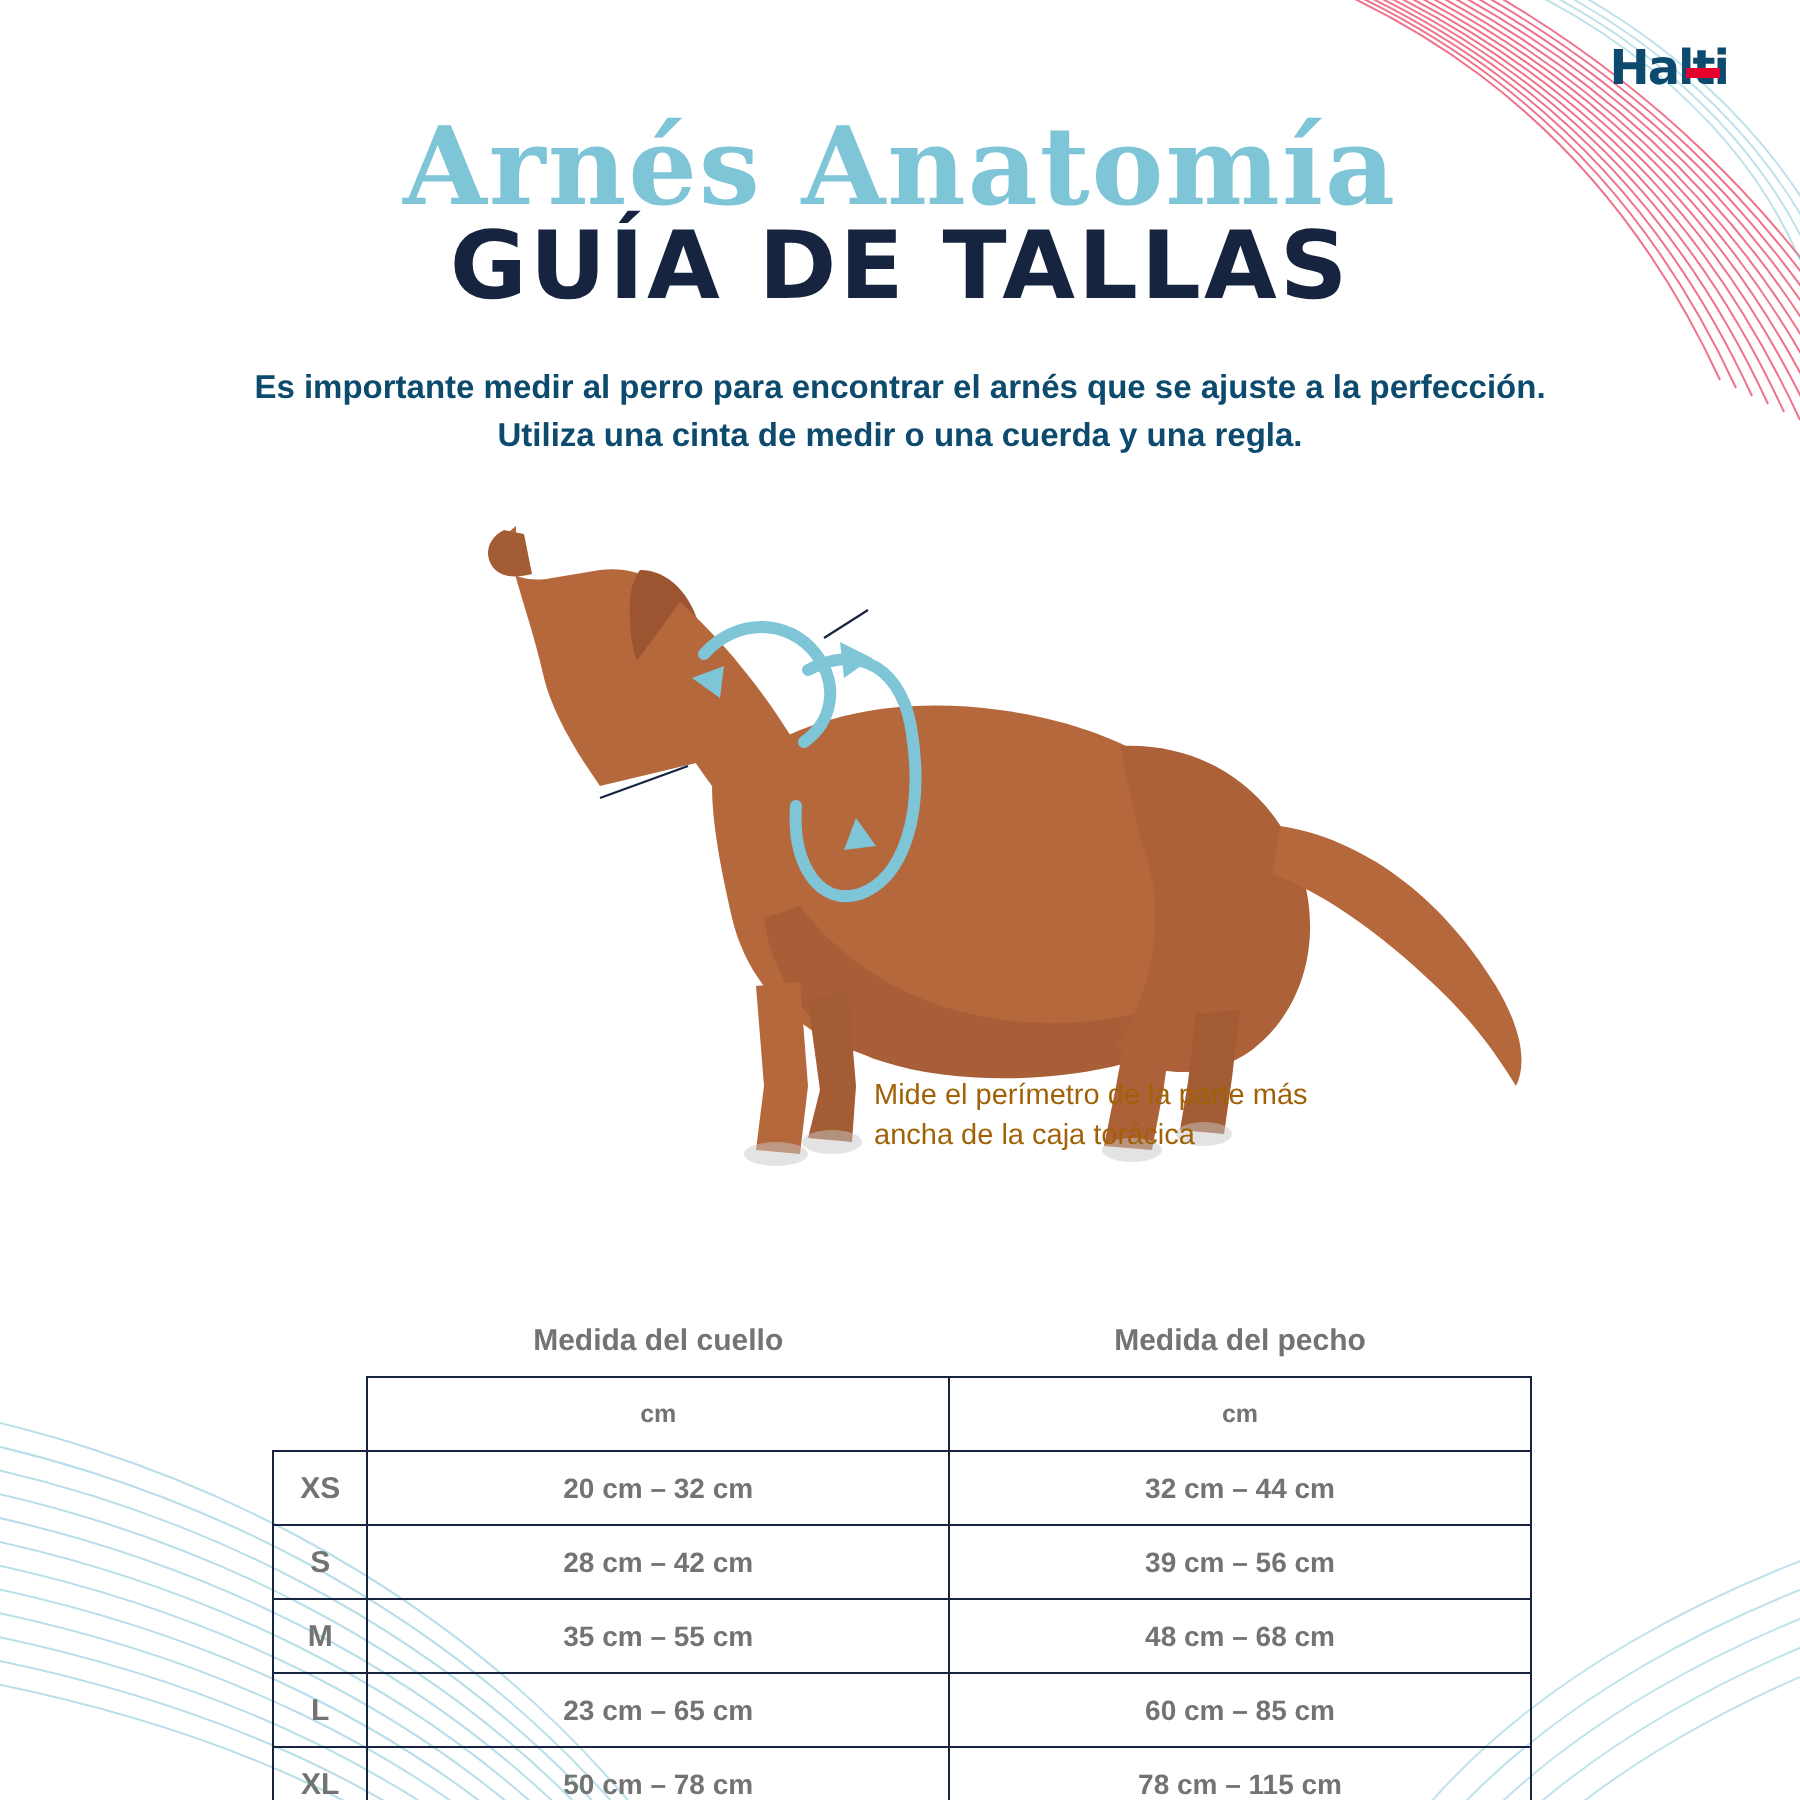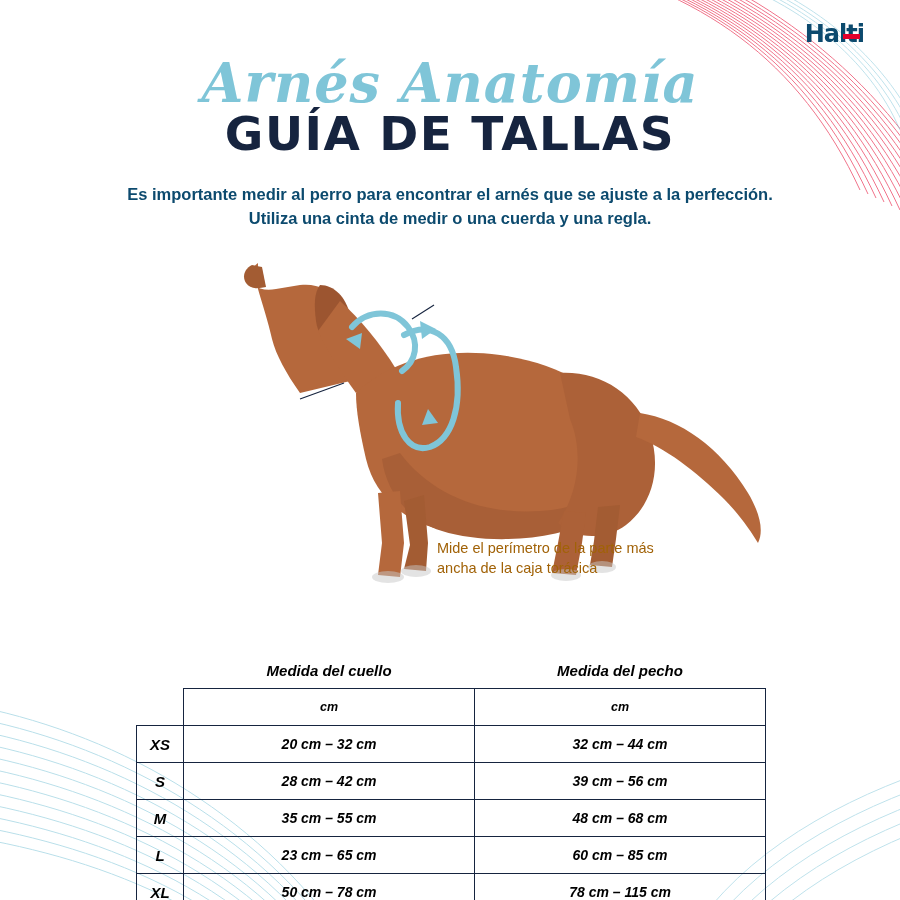--- a/index.html
+++ b/index.html
@@ -55,21 +55,20 @@
   .content {
     position: relative;
     z-index: 3;
     width: 900px;
     height: 900px;
   }
   .title-script {
     text-align: center;
     margin-top: 56px;
     font-family: "DejaVu Serif", serif;
-    font-style: italic;
     font-weight: bold;
     font-size: 54px;
     color: #7fc5d8;
     letter-spacing: 1px;
     line-height: 1;
   }
   .title-main {
     text-align: center;
     margin-top: 0;
     font-family: "DejaVu Sans", sans-serif;
@@ -128,22 +127,21 @@
     width: 630px;
     font-size: 14px;
   }
   table.size-table td, table.size-table th {
     border: 1px solid #16243f;
     padding: 0;
     text-align: center;
     vertical-align: middle;
     height: 36px;
     font-weight: bold;
-    color: #000000;
-    font-style: italic;
+    color: #737373;
   }
   .cell-blank {
     border: none !important;
   }
   .hdr-group {
     font-size: 15px;
     border-top: none !important;
     border-left: none !important;
     border-right: none !important;
     height: 30px;

